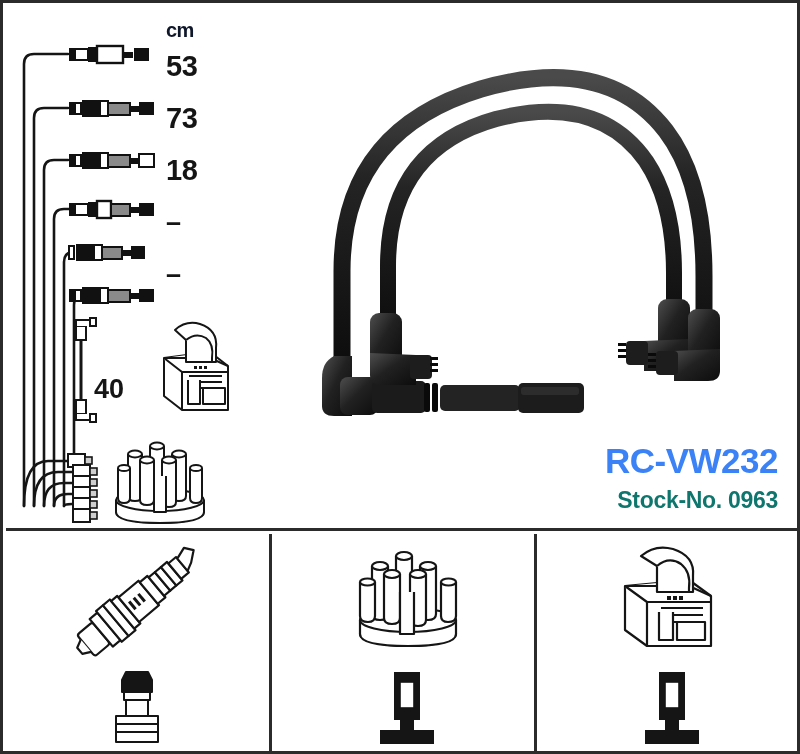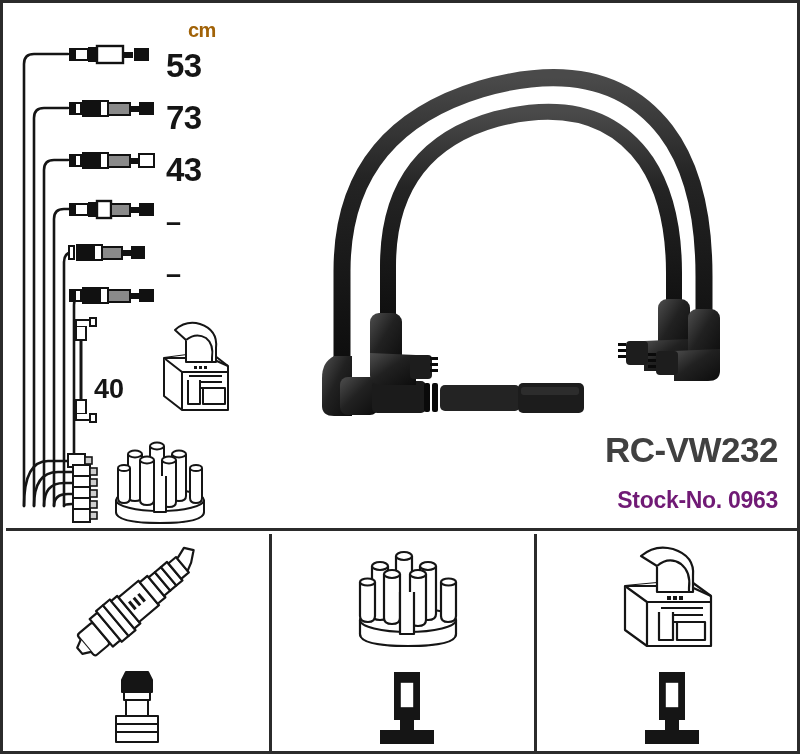--- a/index.html
+++ b/index.html
@@ -22,40 +22,40 @@
     box-sizing:border-box;
     border-bottom:3px solid #2b2b2b;
     overflow:hidden;
   }
   
   .len-table{
     position:absolute;left:160px;top:14px;width:70px;
     text-align:left;
   }
   .len-head{
-    font-size:20px;font-weight:bold;color:#a16207;
+    font-size:20px;font-weight:bold;color:#0f172a;
     letter-spacing:-0.5px;line-height:1;
-    margin-left:22px;
+    margin-left:0;
   }
   .len-row{
-    height:52px;font-size:33px;font-weight:bold;color:#151515;
+    height:52px;font-size:29px;font-weight:bold;color:#151515;
     line-height:52px;letter-spacing:-0.5px;
   }
   .len-row.dash{font-size:27px;}
   
   .title-block{
     position:absolute;right:22px;bottom:14px;text-align:right;
   }
   .prod-title{
-    font-size:35px;font-weight:bold;color:#404040;
+    font-size:35px;font-weight:bold;color:#3b82f6;
     letter-spacing:-0.5px;line-height:1.05;
   }
   .prod-stock{
-    font-size:23px;font-weight:bold;color:#701a75;
-    letter-spacing:-0.3px;margin-top:18px;
+    font-size:23px;font-weight:bold;color:#0f766e;
+    letter-spacing:-0.3px;margin-top:7px;
   }
   
   .thumbs{
     position:absolute;left:3px;top:531px;width:794px;height:220px;
     display:flex;
   }
   .thumb-cell{
     flex:1 1 0;position:relative;
     border-right:3px solid #2b2b2b;
     overflow:hidden;
@@ -171,21 +171,21 @@
         <rect x="42" y="9" width="22" height="12" fill="#8a8a8a" stroke="#111" stroke-width="2"></rect>
         <rect x="65" y="12" width="8" height="6" fill="#111"></rect>
         <rect x="73" y="8" width="15" height="13" fill="#111"></rect>
       </g>
     </svg>
 
     <div class="len-table">
       <div class="len-head">cm</div>
       <div class="len-row">53</div>
       <div class="len-row">73</div>
-      <div class="len-row">43</div>
+      <div class="len-row">18</div>
       <div class="len-row dash">–</div>
       <div class="len-row dash">–</div>
     </div>
 
     <svg class="abs" style="left:60px;top:308px;" width="40" height="115">
       <g stroke="#151515" stroke-width="2" fill="#ffffff">
         <path d="M10,12 L10,26 L20,26 L20,12 Z"></path>
         <path d="M10,12 L10,6 L24,6 L24,12"></path>
         <rect x="24" y="4" width="6" height="8"></rect>
       </g>

